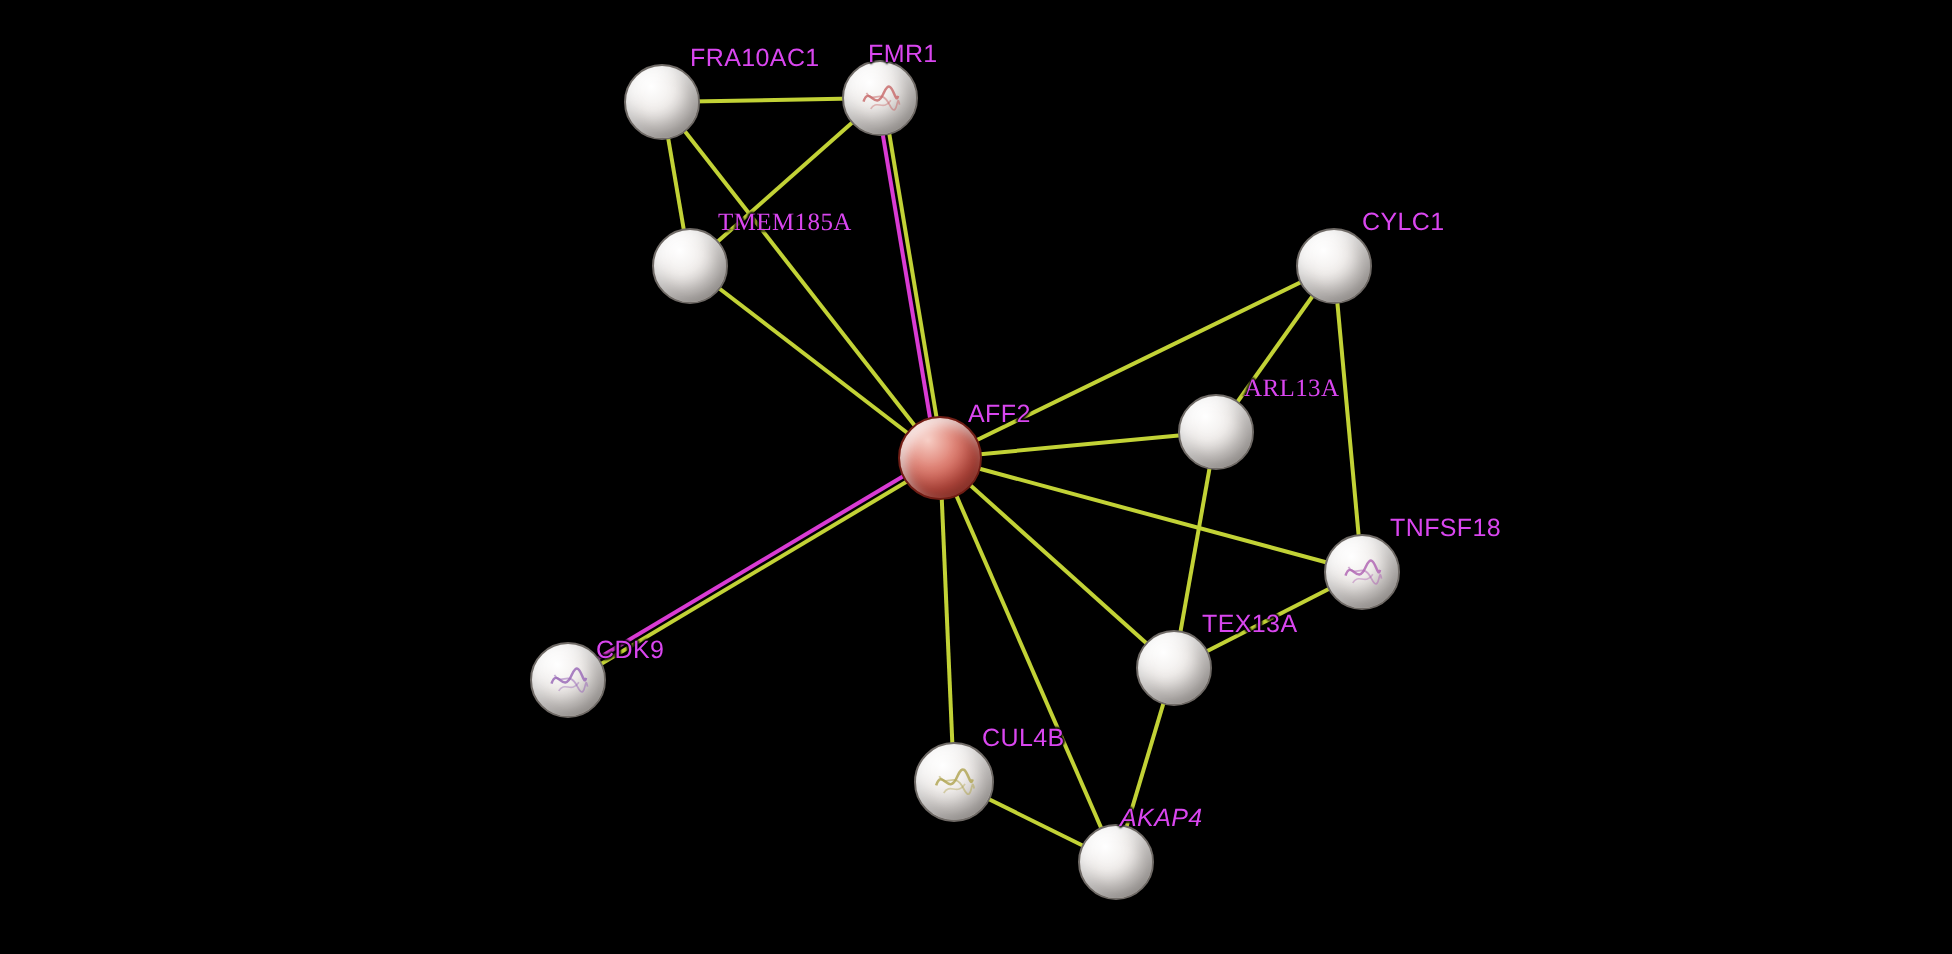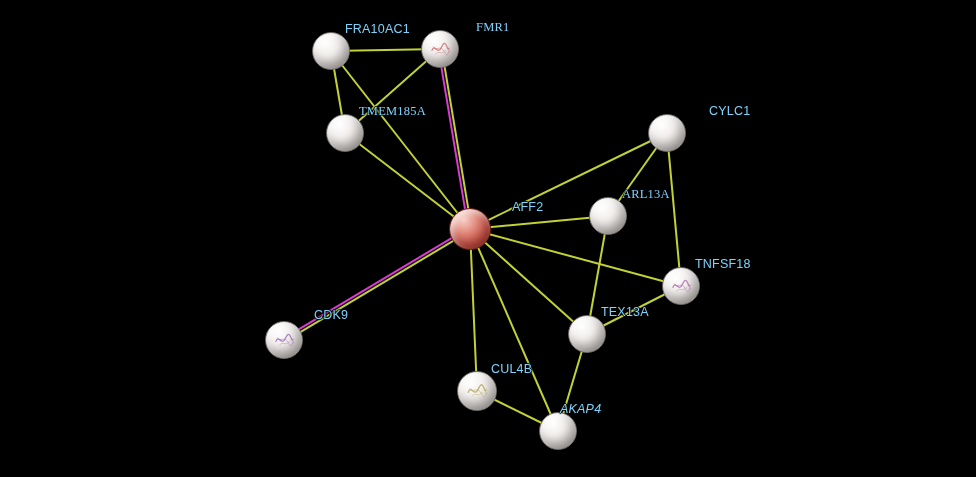--- a/index.html
+++ b/index.html
@@ -35,21 +35,21 @@
     justify-content: center;
     cursor: pointer;
   }
   .node.query {
     background: radial-gradient(circle at 35% 28%, #f7cdc4 0%, #e08578 35%, #cc5044 65%, #96291f 100%);
     border-color: #6e1d15;
   }
   .node svg { width: 80%; height: 80%; }
   .node-label {
     position: absolute;
-    color: #7dd3fc;
+    color: #d946ef;
     font-size: 12.5px;
     font-weight: 400;
     letter-spacing: 0.2px;
     white-space: nowrap;
     text-shadow: -1px 0 1px #000, 1px 0 1px #000, 0 -1px 1px #000, 0 1px 1px #000;
     pointer-events: none;
   }
 </style>
 </head>
 <body>
@@ -80,47 +80,47 @@
     </svg>
 <div class="node" style="left: 312px; top: 32px; height: 38px; width: 38px;"></div>
     <div class="node-label" style="left: 345px; top: 22px;">FRA10AC1</div>
     <div class="node" style="left: 421px; top: 30px; height: 38px; width: 38px;">
       <svg viewBox="0 0 40 40">
         <path d="M8 22 C12 10, 16 30, 22 16 S30 26, 32 18" fill="none" stroke="#c96f6f" stroke-width="1.7" opacity="0.85"></path>
         <path d="M10 16 C15 24, 20 12, 26 24 S31 14, 33 24" fill="none" stroke="#c96f6f" stroke-width="1.2" opacity="0.55"></path>
         <path d="M13 27 C17 20, 22 29, 27 21" fill="none" stroke="#c96f6f" stroke-width="1.1" opacity="0.45"></path>
       </svg>
     </div>
-    <div class="node-label" style="left: 476px; top: 20px; font-family: Liberation Serif, serif;">FMR1</div>
+    <div class="node-label" style="left: 434px; top: 20px;">FMR1</div>
     <div class="node" style="left: 326px; top: 114px; height: 38px; width: 38px;"></div>
     <div class="node-label" style="left: 359px; top: 104px; font-family: Liberation Serif, serif;">TMEM185A</div>
     <div class="node" style="left: 648px; top: 114px; height: 38px; width: 38px;"></div>
-    <div class="node-label" style="left: 681px; top: 104px; margin-left: 28px;">CYLC1</div>
+    <div class="node-label" style="left: 681px; top: 104px;">CYLC1</div>
     <div class="node" style="left: 589px; top: 197px; height: 38px; width: 38px;"></div>
     <div class="node-label" style="left: 622px; top: 187px; font-family: Liberation Serif, serif;">ARL13A</div>
     <div class="node query" style="left: 449px; top: 208px; height: 42px; width: 42px;"></div>
-    <div class="node-label" style="left: 512px; top: 200px;">AFF2</div>
+    <div class="node-label" style="left: 484px; top: 200px;">AFF2</div>
     <div class="node" style="left: 662px; top: 267px; height: 38px; width: 38px;">
       <svg viewBox="0 0 40 40">
         <path d="M8 22 C12 10, 16 30, 22 16 S30 26, 32 18" fill="none" stroke="#b169b5" stroke-width="1.7" opacity="0.85"></path>
         <path d="M10 16 C15 24, 20 12, 26 24 S31 14, 33 24" fill="none" stroke="#b169b5" stroke-width="1.2" opacity="0.55"></path>
         <path d="M13 27 C17 20, 22 29, 27 21" fill="none" stroke="#b169b5" stroke-width="1.1" opacity="0.45"></path>
       </svg>
     </div>
     <div class="node-label" style="left: 695px; top: 257px; text-align: center;">TNFSF18</div>
     <div class="node" style="left: 568px; top: 315px; height: 38px; width: 38px;"></div>
     <div class="node-label" style="left: 601px; top: 305px;">TEX13A</div>
     <div class="node" style="left: 265px; top: 321px; height: 38px; width: 38px;">
       <svg viewBox="0 0 40 40">
         <path d="M8 22 C12 10, 16 30, 22 16 S30 26, 32 18" fill="none" stroke="#9b6cb8" stroke-width="1.7" opacity="0.85"></path>
         <path d="M10 16 C15 24, 20 12, 26 24 S31 14, 33 24" fill="none" stroke="#9b6cb8" stroke-width="1.2" opacity="0.55"></path>
         <path d="M13 27 C17 20, 22 29, 27 21" fill="none" stroke="#9b6cb8" stroke-width="1.1" opacity="0.45"></path>
       </svg>
     </div>
-    <div class="node-label" style="left: 298px; top: 308px; margin-left: 16px;">CDK9</div>
+    <div class="node-label" style="left: 298px; top: 318px;">CDK9</div>
     <div class="node" style="left: 457px; top: 371px; height: 40px; width: 40px;">
       <svg viewBox="0 0 40 40">
         <path d="M8 22 C12 10, 16 30, 22 16 S30 26, 32 18" fill="none" stroke="#b3a757" stroke-width="1.7" opacity="0.85"></path>
         <path d="M10 16 C15 24, 20 12, 26 24 S31 14, 33 24" fill="none" stroke="#b3a757" stroke-width="1.2" opacity="0.55"></path>
         <path d="M13 27 C17 20, 22 29, 27 21" fill="none" stroke="#b3a757" stroke-width="1.1" opacity="0.45"></path>
       </svg>
     </div>
     <div class="node-label" style="left: 491px; top: 362px;">CUL4B</div>
     <div class="node" style="left: 539px; top: 412px; height: 38px; width: 38px;"></div>
     <div class="node-label" style="left: 560px; top: 402px; font-style: italic;">AKAP4</div>

